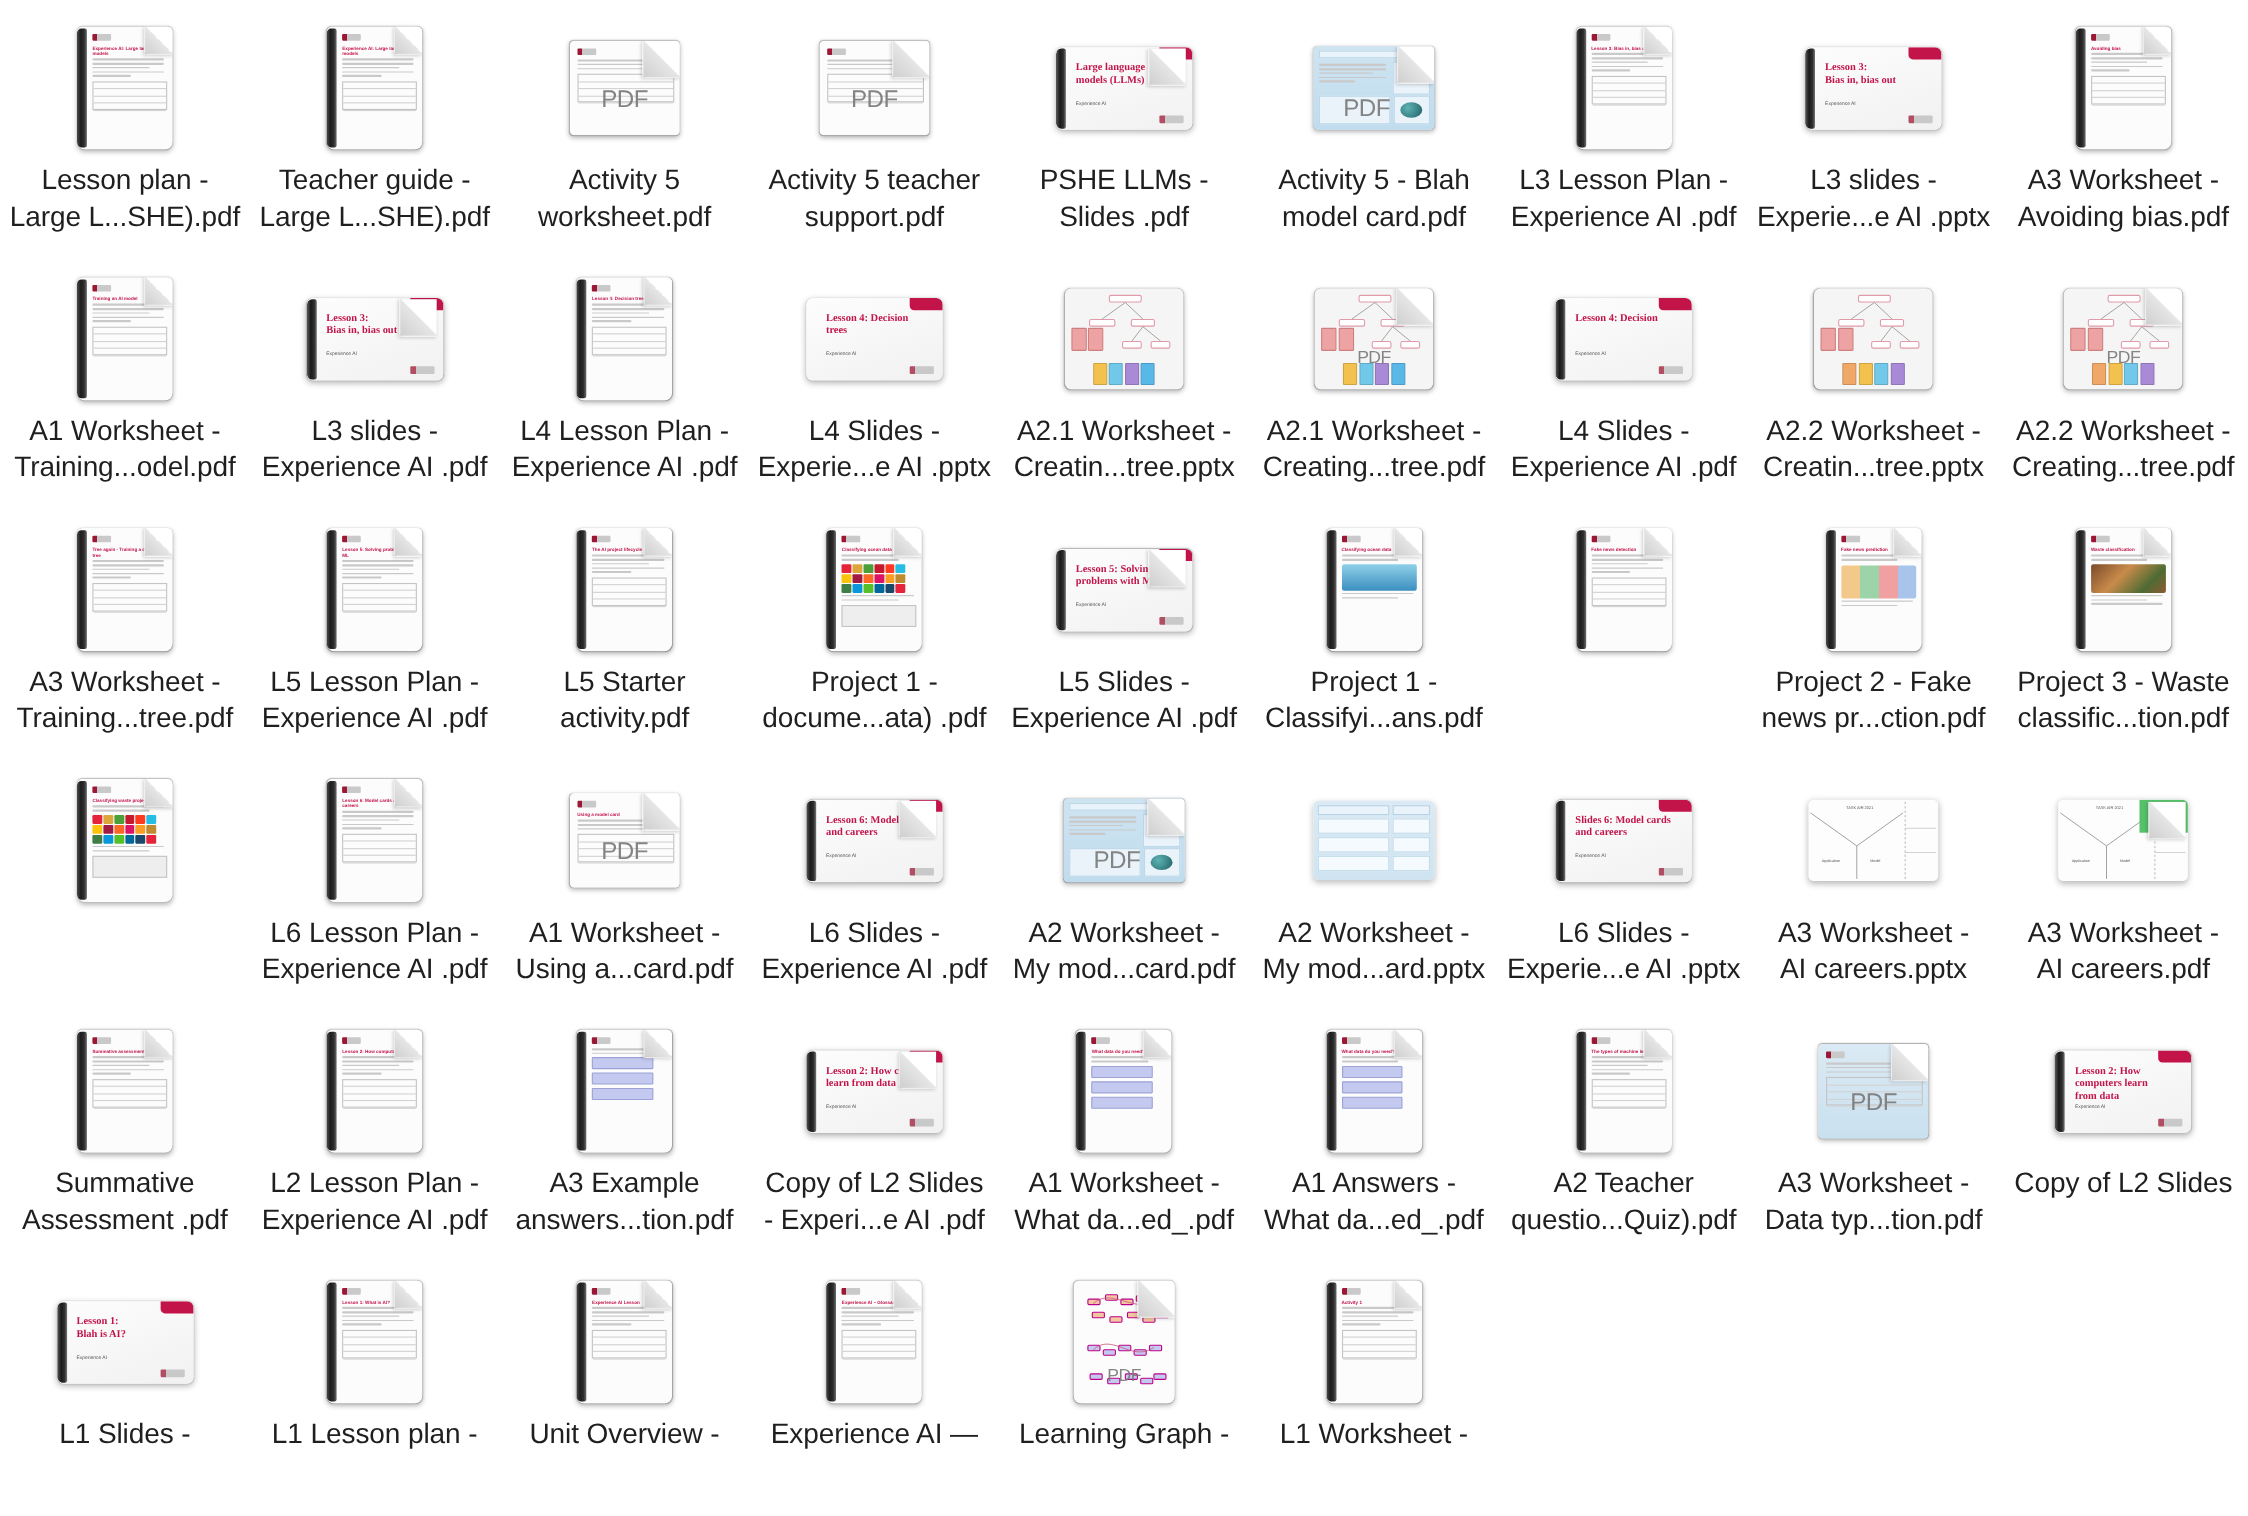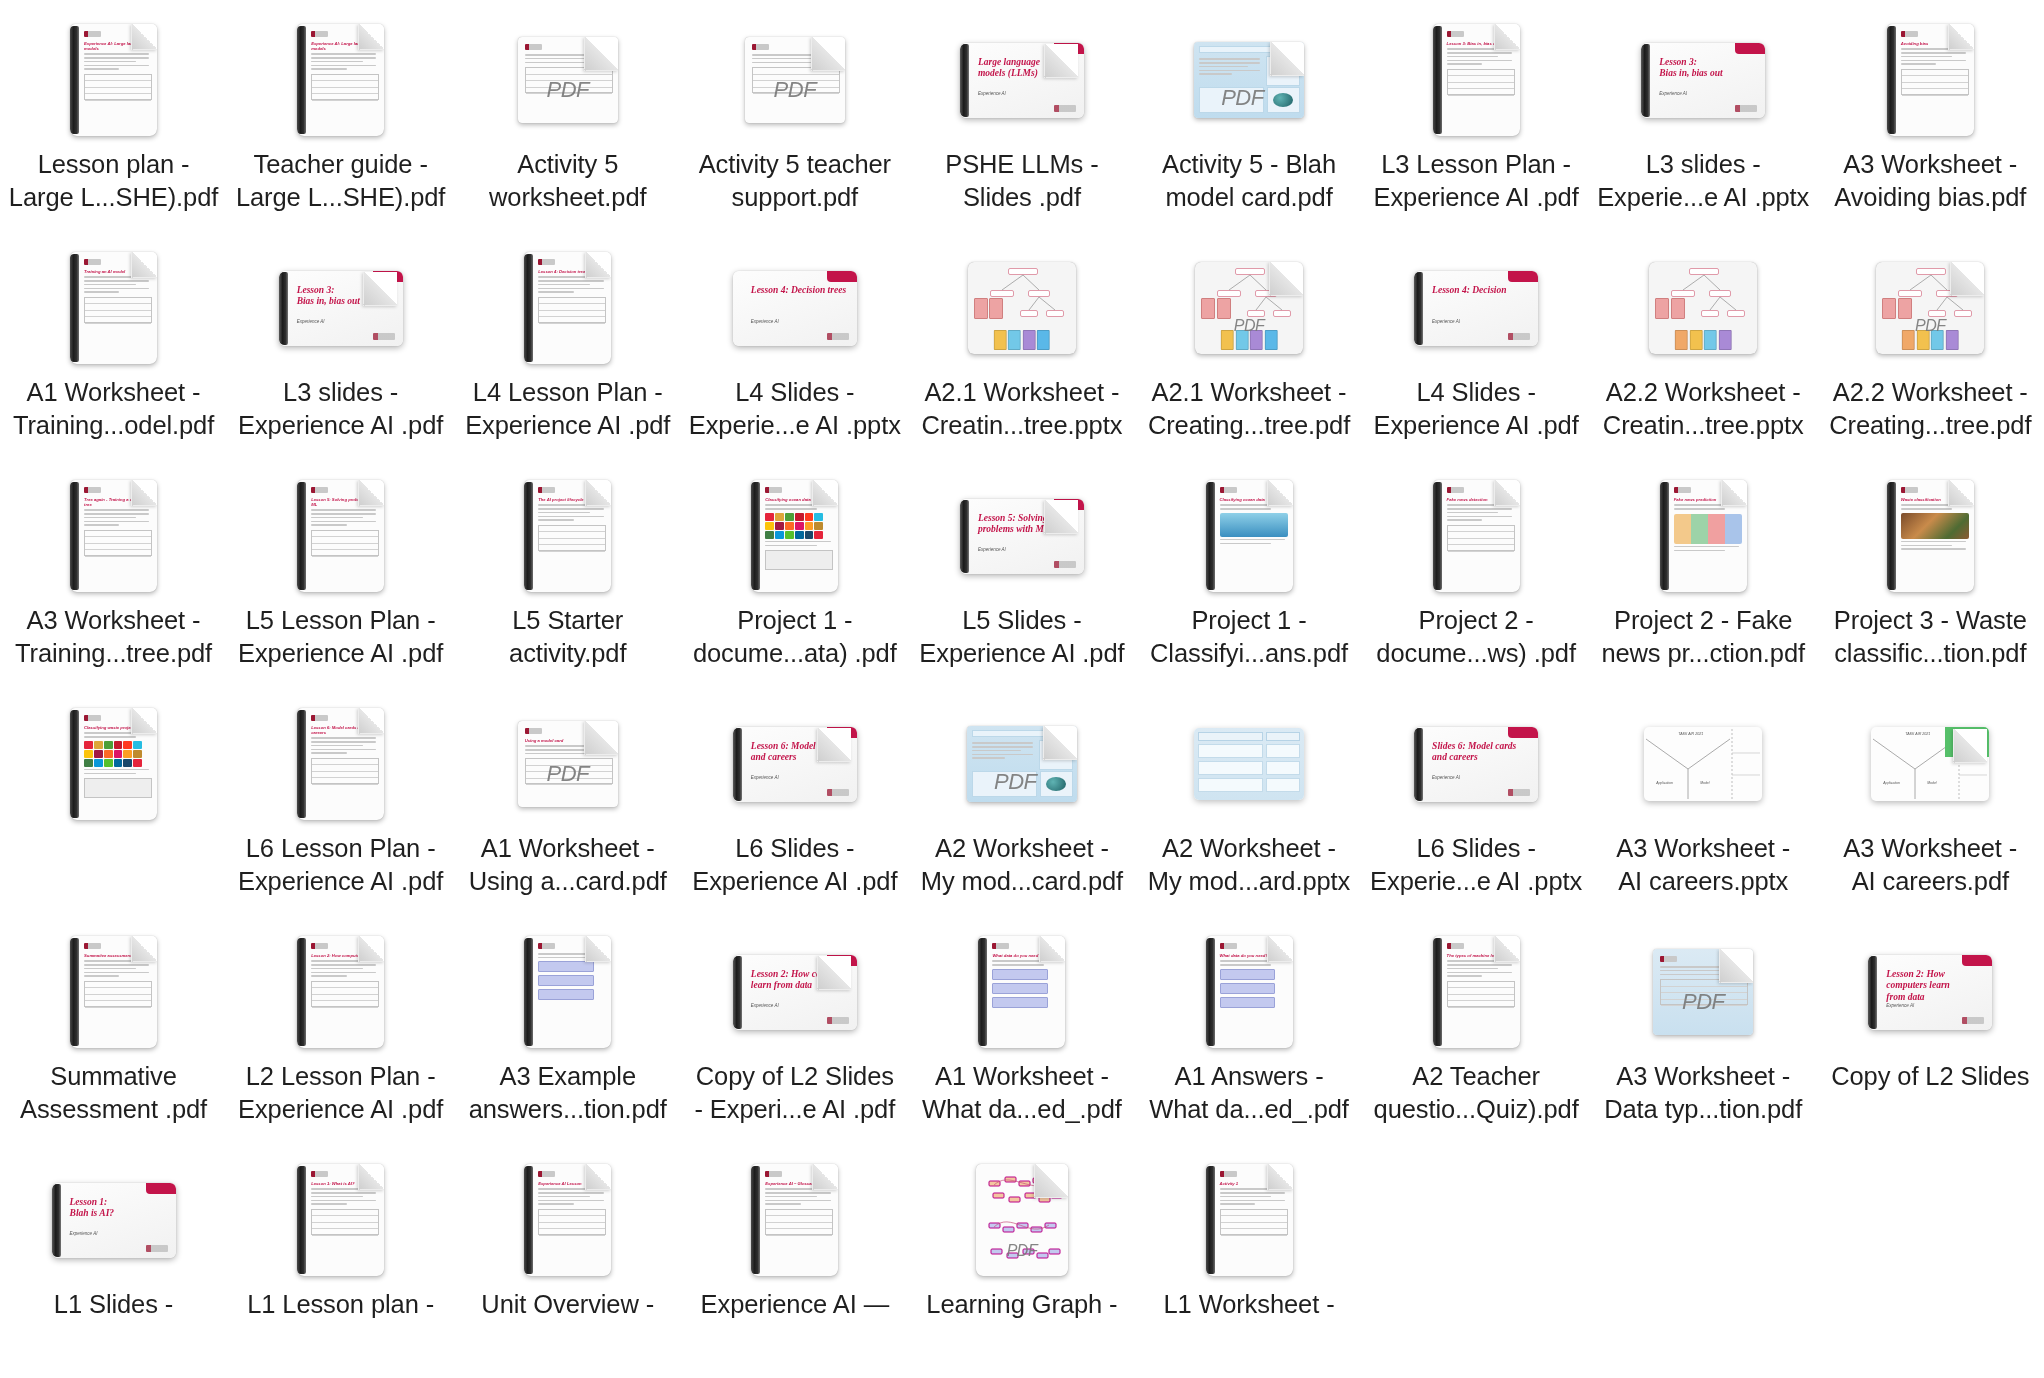--- a/index.html
+++ b/index.html
@@ -32,21 +32,21 @@
     text-align: center;
     font-size: 25.5px;
     line-height: 33px;
     color: #1f1f1f;
     letter-spacing: -0.1px;
     white-space: pre-line;
     font-family: "Liberation Sans", sans-serif;
   }
 
   
-  .doc { position: relative; font-style: italic; }
+  .doc { position: relative; }
 
   
   .t-portrait {
     width: 87px; height: 112px;
     background: #fcfcfc;
     border-radius: 5px 5px 7px 7px;
     box-shadow: 0 2px 5px rgba(0,0,0,.28), 0 0 1px rgba(0,0,0,.3);
     overflow: hidden;
   }
   .t-portrait .spine {
@@ -737,22 +737,20 @@
             <div class="tbl">
               <i></i>
               <i></i>
               <i></i>
               <i></i>
             </div>
           </div>
           <div class="curl sm"></div>
         </div>
       </div>
-      <div class="label">Project 2 -
-docume...ws) .pdf</div>
     </div>
     <div class="cell">
       <div class="thumb-wrap">
         <div class="doc t-portrait">
           <div class="spine"></div>
           <div class="body">
             <div class="logo-sq"></div>
             <div class="hdr">Fake news prediction</div>
             <div class="ln l"></div>
             <div class="ln m"></div>

